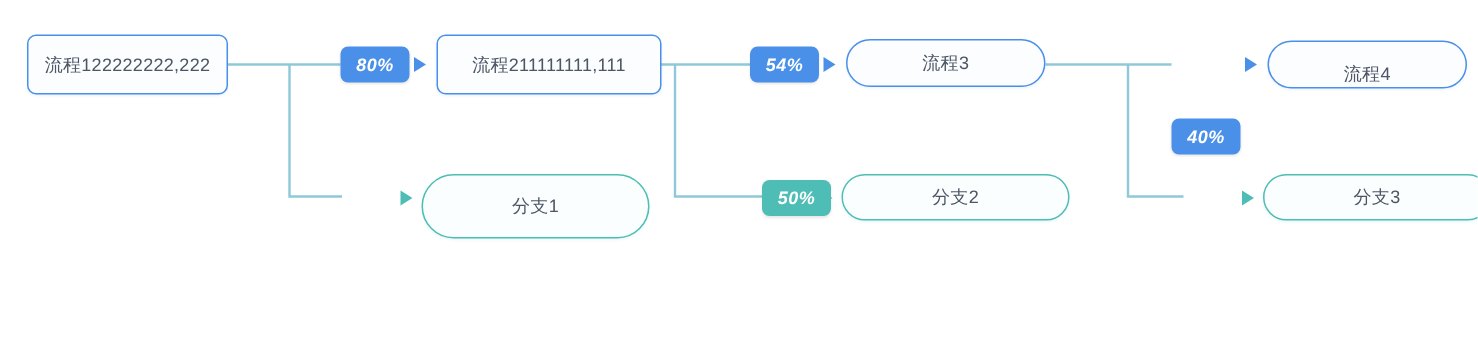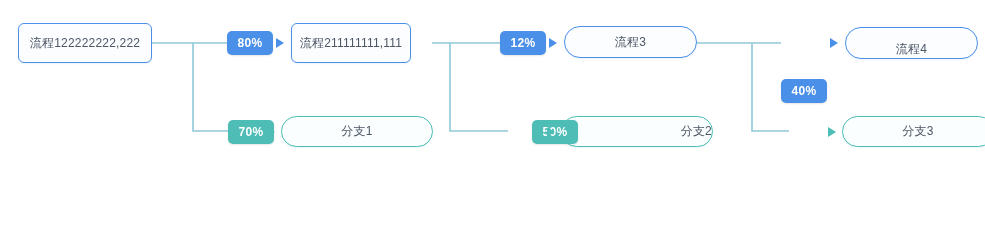--- a/index.html
+++ b/index.html
@@ -56,20 +56,21 @@
     align-items: center;
     justify-content: center;
     height: 24px;
     border-radius: 5px;
     font-size: 12px;
     font-weight: bold;
     color: #ffffff;
     letter-spacing: 0.3px;
     background: #4a90e8;
     box-shadow: 0 1px 2px rgba(0,0,0,0.10);
+    font-style: italic;
   }
   .badge.teal {
     background: #4dbdb5;
   }
   .arrow {
     position: absolute;
     width: 0;
     height: 0;
     border-top: 5px solid transparent;
     border-bottom: 5px solid transparent;
@@ -91,45 +92,44 @@
       <path d="M432 43 L500 43"></path>
       <path d="M450 43 L450 131 L508 131"></path>
       <path d="M697 43 L781 43"></path>
       <path d="M752 43 L752 131 L789 131"></path>
     </g>
   </svg>
 
   <div class="node" style="left: 18px; top: 23px; width: 134px; height: 40px;">
     <span>流程122222222,222</span>
   </div>
-  <div class="node" style="left: 291px; top: 23px; width: 120px; height: 40px;">
+  <div class="node" style="left: 291px; top: 23px; width: 150px; height: 40px;">
     <span>流程211111111,111</span>
   </div>
   <div class="node pill" style="left: 564px; top: 26px; width: 133px; height: 32px;">
     <span>流程3</span>
   </div>
   <div class="node pill" style="left: 845px; top: 27px; width: 133px; height: 32px; align-items: flex-end;">
     <span>流程4</span>
   </div>
 
-  <div class="node pill branch" style="left: 281px; top: 116px; width: 152px; height: 31px;">
+  <div class="node pill branch" style="left: 281px; top: 116px; width: 152px; height: 43px;">
     <span>分支1</span>
   </div>
-  <div class="node pill branch" style="left: 561px; top: 116px; width: 152px; height: 31px; justify-content: flex-end;">
+  <div class="node pill branch" style="left: 561px; top: 116px; width: 152px; height: 31px;">
     <span>分支2</span>
   </div>
   <div class="node pill branch" style="left: 842px; top: 116px; width: 152px; height: 31px;">
     <span>分支3</span>
   </div>
 
   <div class="badge" style="left: 227px; top: 31px; width: 46px;">80%</div>
-  <div class="badge" style="left: 500px; top: 31px; width: 46px;">12%</div>
+  <div class="badge" style="left: 500px; top: 31px; width: 46px;">54%</div>
   <div class="badge" style="left: 781px; top: 31px; width: 46px; margin-top: 48px;">40%</div>
-  <div class="badge teal" style="left: 228px; top: 120px; width: 46px;">70%</div>
-  <div class="badge teal" style="left: 532px; top: 120px; width: 46px; text-align: right;">50%</div>
+  <div class="badge teal" style="left: 508px; top: 120px; width: 46px; text-align: right;">50%</div>
 
   <div class="arrow" style="left: 276px; top: 38px;"></div>
   <div class="arrow" style="left: 549px; top: 38px;"></div>
   <div class="arrow" style="left: 830px; top: 38px;"></div>
   <div class="arrow teal" style="left: 267px; top: 127px;"></div>
   <div class="arrow teal" style="left: 547px; top: 127px;"></div>
   <div class="arrow teal" style="left: 828px; top: 127px;"></div>
 
 </div>
 

